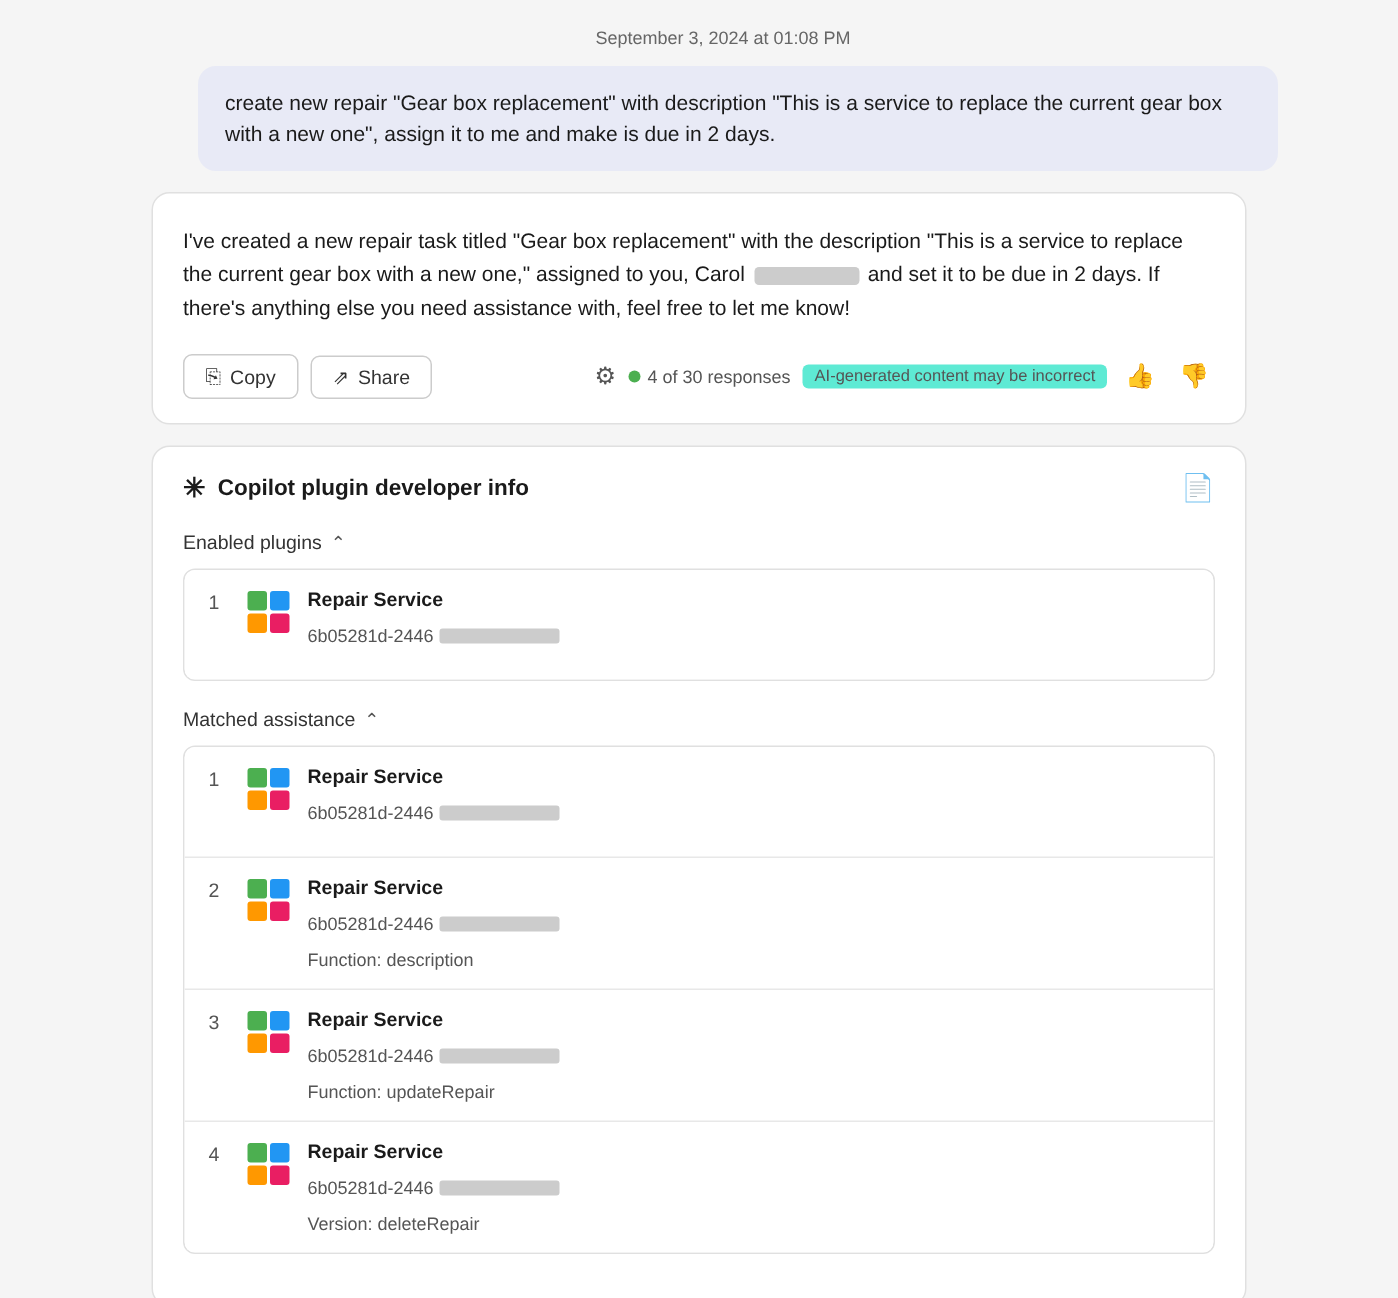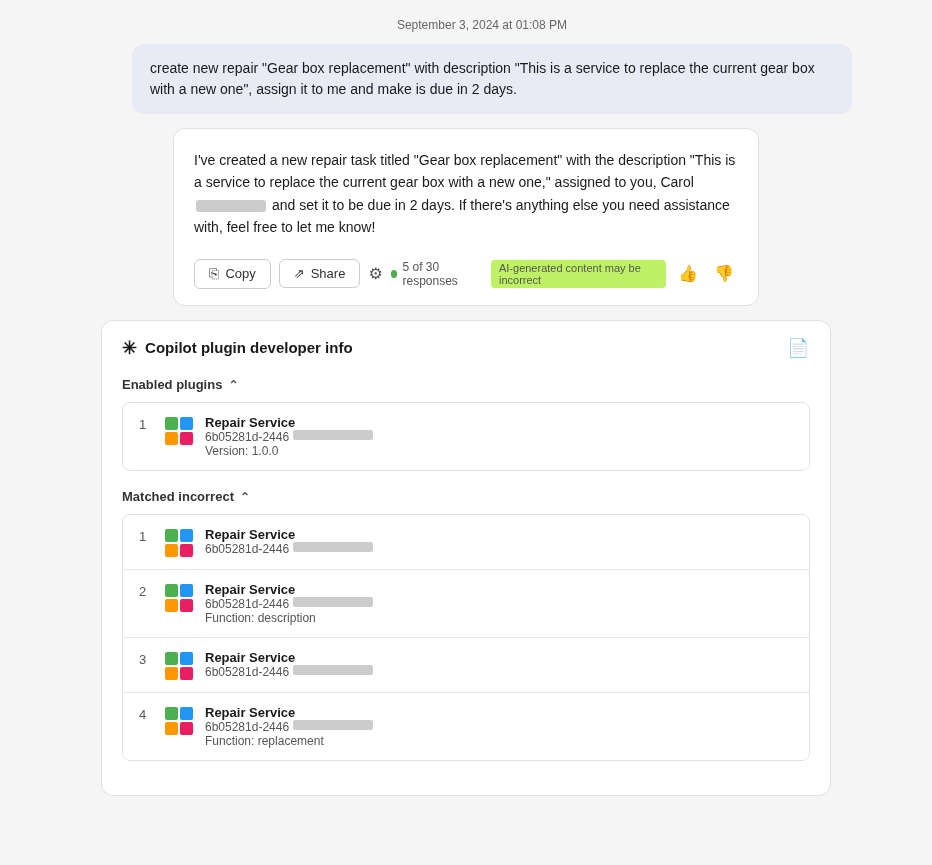--- a/index.html
+++ b/index.html
@@ -34,21 +34,21 @@
       align-self: flex-end;
       margin-right: 80px;
       margin-bottom: 14px;
     }
 
     .ai-response-card {
       background: #fff;
       border-radius: 12px;
       border: 1px solid #e0e0e0;
       max-width: 730px;
-      width: 586px;
+      width: 730px;
       padding: 20px 20px 16px 20px;
       margin-bottom: 10px;
     }
 
     .ai-response-text {
       font-size: 14px;
       color: #1a1a1a;
       line-height: 1.6;
       margin-bottom: 16px;
     }
@@ -101,21 +101,21 @@
 
     .dot-green {
       width: 8px;
       height: 8px;
       border-radius: 50%;
       background: #4caf50;
       display: inline-block;
     }
 
     .ai-badge {
-      background: #bef264;
+      background: #5eead4;
       border-radius: 4px;
       padding: 2px 8px;
       font-size: 11px;
       color: #555;
     }
 
     .icon-btn {
       background: none;
       border: none;
       cursor: pointer;
@@ -169,21 +169,21 @@
 
     .copilot-icon {
       font-size: 18px;
     }
 
     .section-header {
       display: flex;
       align-items: flex-end;
       gap: 6px;
       font-size: 13px;
-      font-weight: 700;
+      font-weight: 400;
       color: #333;
       margin-bottom: 10px;
     }
 
     .chevron {
       font-size: 12px;
       color: #555;
     }
 
     .plugin-list {
@@ -237,22 +237,23 @@
 
     .plugin-name {
       font-size: 13px;
       font-weight: 600;
       color: #1a1a1a;
     }
 
     .plugin-id {
       font-size: 12px;
       color: #888;
-      margin: 0 0;
-      display: flex;
+      margin: 10px 0;
+      display: flex;
+      align-items: center;
       gap: 4px;
     }
 
     .plugin-id-text {
       color: #555;
       font-size: 12px;
     }
 
     .plugin-id-redacted {
       display: inline-block;
@@ -295,21 +296,21 @@
     </button>
     <button class="action-btn">
       <span>⇗</span>
       <span>Share</span>
     </button>
 
     <div class="action-bar-right">
       <span style="font-size:16px; color:#555; cursor:pointer;">⚙</span>
       <div class="responses-info">
         <span class="dot-green"></span>
-        <span>5 of 30 responses</span>
+        <span>4 of 30 responses</span>
       </div>
       <span class="ai-badge">AI-generated content may be incorrect</span>
       <button class="icon-btn">👍</button>
       <button class="icon-btn">👎</button>
     </div>
   </div>
 </div>
 
 <div class="dev-section">
 
@@ -335,27 +336,26 @@
           <div class="plugin-icon-sq sq-tr"></div>
           <div class="plugin-icon-sq sq-bl"></div>
           <div class="plugin-icon-sq sq-br"></div>
         </div>
         <div class="plugin-details">
           <div class="plugin-name">Repair Service</div>
           <div class="plugin-id">
             <span class="plugin-id-text">6b05281d-2446</span>
             <span class="plugin-id-redacted"></span>
           </div>
-          <div class="plugin-version">Version: 1.0.0</div>
         </div>
       </div>
     </div>
 
     <div class="section-header">
-      <span>Matched incorrect</span>
+      <span>Matched assistance</span>
       <span class="chevron">⌃</span>
     </div>
 
     <div class="plugin-list">
 
       <div class="plugin-item">
         <span class="plugin-index">1</span>
         <div class="plugin-icon">
           <div class="plugin-icon-sq sq-tl"></div>
           <div class="plugin-icon-sq sq-tr"></div>
@@ -396,36 +396,37 @@
           <div class="plugin-icon-sq sq-tr"></div>
           <div class="plugin-icon-sq sq-bl"></div>
           <div class="plugin-icon-sq sq-br"></div>
         </div>
         <div class="plugin-details">
           <div class="plugin-name">Repair Service</div>
           <div class="plugin-id">
             <span class="plugin-id-text">6b05281d-2446</span>
             <span class="plugin-id-redacted"></span>
           </div>
+          <div class="plugin-function">Function: updateRepair</div>
         </div>
       </div>
 
       <div class="plugin-item">
         <span class="plugin-index">4</span>
         <div class="plugin-icon">
           <div class="plugin-icon-sq sq-tl"></div>
           <div class="plugin-icon-sq sq-tr"></div>
           <div class="plugin-icon-sq sq-bl"></div>
           <div class="plugin-icon-sq sq-br"></div>
         </div>
         <div class="plugin-details">
           <div class="plugin-name">Repair Service</div>
           <div class="plugin-id">
             <span class="plugin-id-text">6b05281d-2446</span>
             <span class="plugin-id-redacted"></span>
           </div>
-          <div class="plugin-function">Function: replacement</div>
+          <div class="plugin-function">Version: deleteRepair</div>
         </div>
       </div>
 
     </div>
   </div>
 </div>
 
 </body></html>

